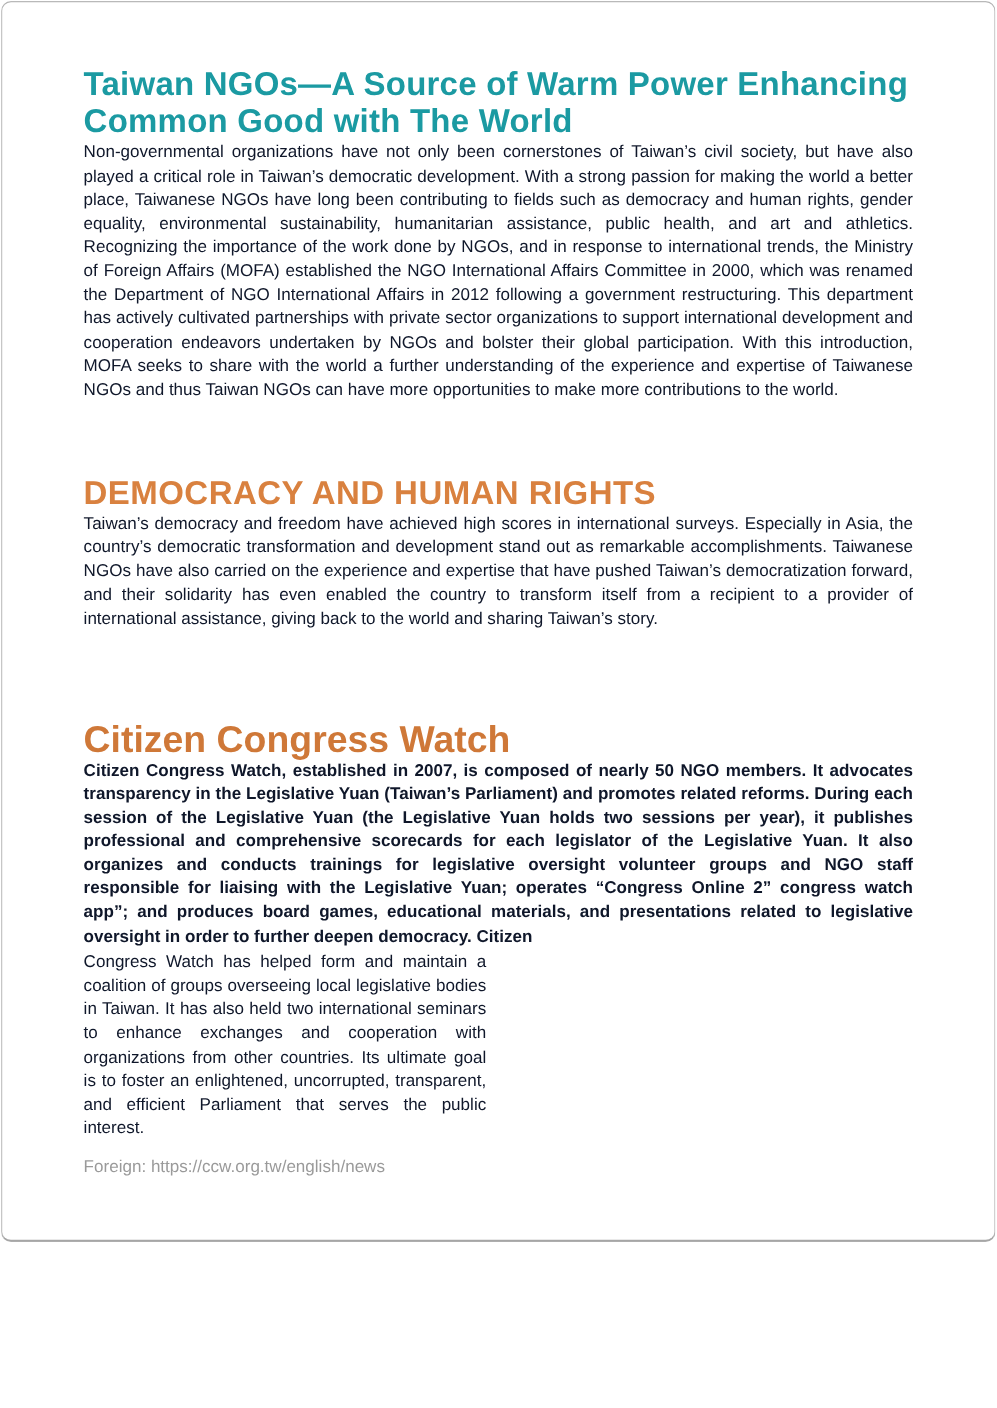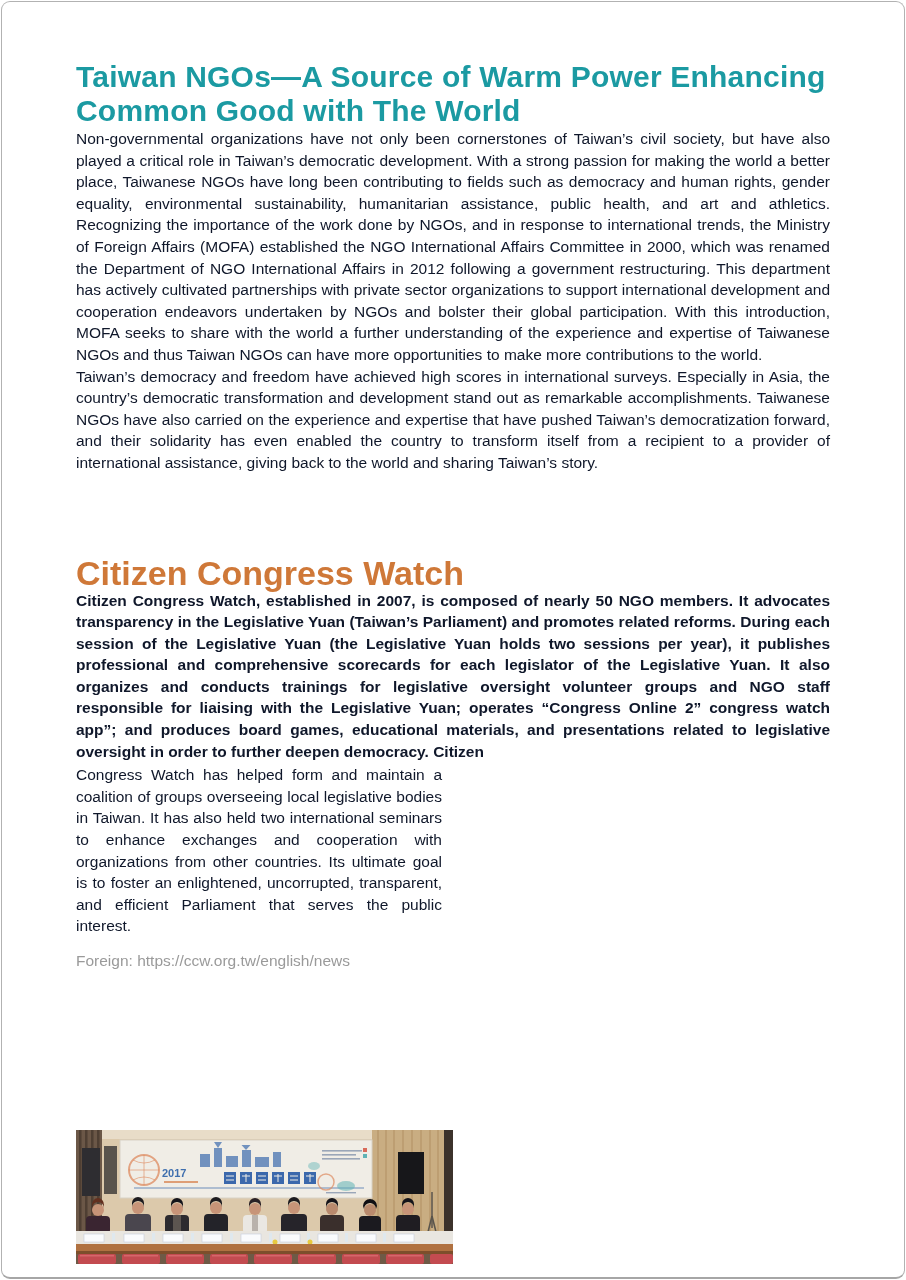--- a/index.html
+++ b/index.html
@@ -2,21 +2,21 @@
 <html><head>
 <meta charset="utf-8">
 <style>
   * { box-sizing: border-box; }
   html, body { margin: 0; padding: 0; background: #ffffff; }
   body { width: 906px; height: 1280px; font-family: "Liberation Sans", sans-serif; }
 
   .page {
     position: relative;
     width: 904px;
-    height: 1278px;
+    height: 1128px;
     margin: 1px;
     background: #ffffff;
     border: 1px solid #b2b2b2;
     border-bottom: 2px solid #a6a6a6;
     border-radius: 9px;
     overflow: hidden;
   }
 
   .content {
     padding: 58px 74px 0 74px;
@@ -103,20 +103,21 @@
 </head>
 <body>
 
 <div class="page">
   <div class="content">
 
     <h1 class="doc-title">Taiwan NGOs—A Source of Warm Power Enhancing Common Good with The World</h1>
 
     <p class="body-text intro">Non-governmental organizations have not only been cornerstones of Taiwan’s civil society, but have also played a critical role in Taiwan’s democratic development. With a strong passion for making the world a better place, Taiwanese NGOs have long been contributing to fields such as democracy and human rights, gender equality, environmental sustainability, humanitarian assistance, public health, and art and athletics. Recognizing the importance of the work done by NGOs, and in response to international trends, the Ministry of Foreign Affairs (MOFA) established the NGO International Affairs Committee in 2000, which was renamed the Department of NGO International Affairs in 2012 following a government restructuring. This department has actively cultivated partnerships with private sector organizations to support international development and cooperation endeavors undertaken by NGOs and bolster their global participation. With this introduction, MOFA seeks to share with the world a further understanding of the experience and expertise of Taiwanese NGOs and thus Taiwan NGOs can have more opportunities to make more contributions to the world.</p>
 
+    <h2 class="section-heading">DEMOCRACY AND HUMAN RIGHTS</h2>
 
     <p class="body-text democracy-paragraph">Taiwan’s democracy and freedom have achieved high scores in international surveys. Especially in Asia, the country’s democratic transformation and development stand out as remarkable accomplishments. Taiwanese NGOs have also carried on the experience and expertise that have pushed Taiwan’s democratization forward, and their solidarity has even enabled the country to transform itself from a recipient to a provider of international assistance, giving back to the world and sharing Taiwan’s story.</p>
 
     <h3 class="sub-heading">Citizen Congress Watch</h3>
 
     <p class="body-text ccw-paragraph-full">Citizen Congress Watch, established in 2007, is composed of nearly 50 NGO members. It advocates transparency in the Legislative Yuan (Taiwan’s Parliament) and promotes related reforms. During each session of the Legislative Yuan (the Legislative Yuan holds two sessions per year), it publishes professional and comprehensive scorecards for each legislator of the Legislative Yuan. It also organizes and conducts trainings for legislative oversight volunteer groups and NGO staff responsible for liaising with the Legislative Yuan; operates “Congress Online 2” congress watch app”; and produces board games, educational materials, and presentations related to legislative oversight in order to further deepen democracy. Citizen</p>
 
     <div class="ccw-row">
 
       <div class="ccw-col-left">

